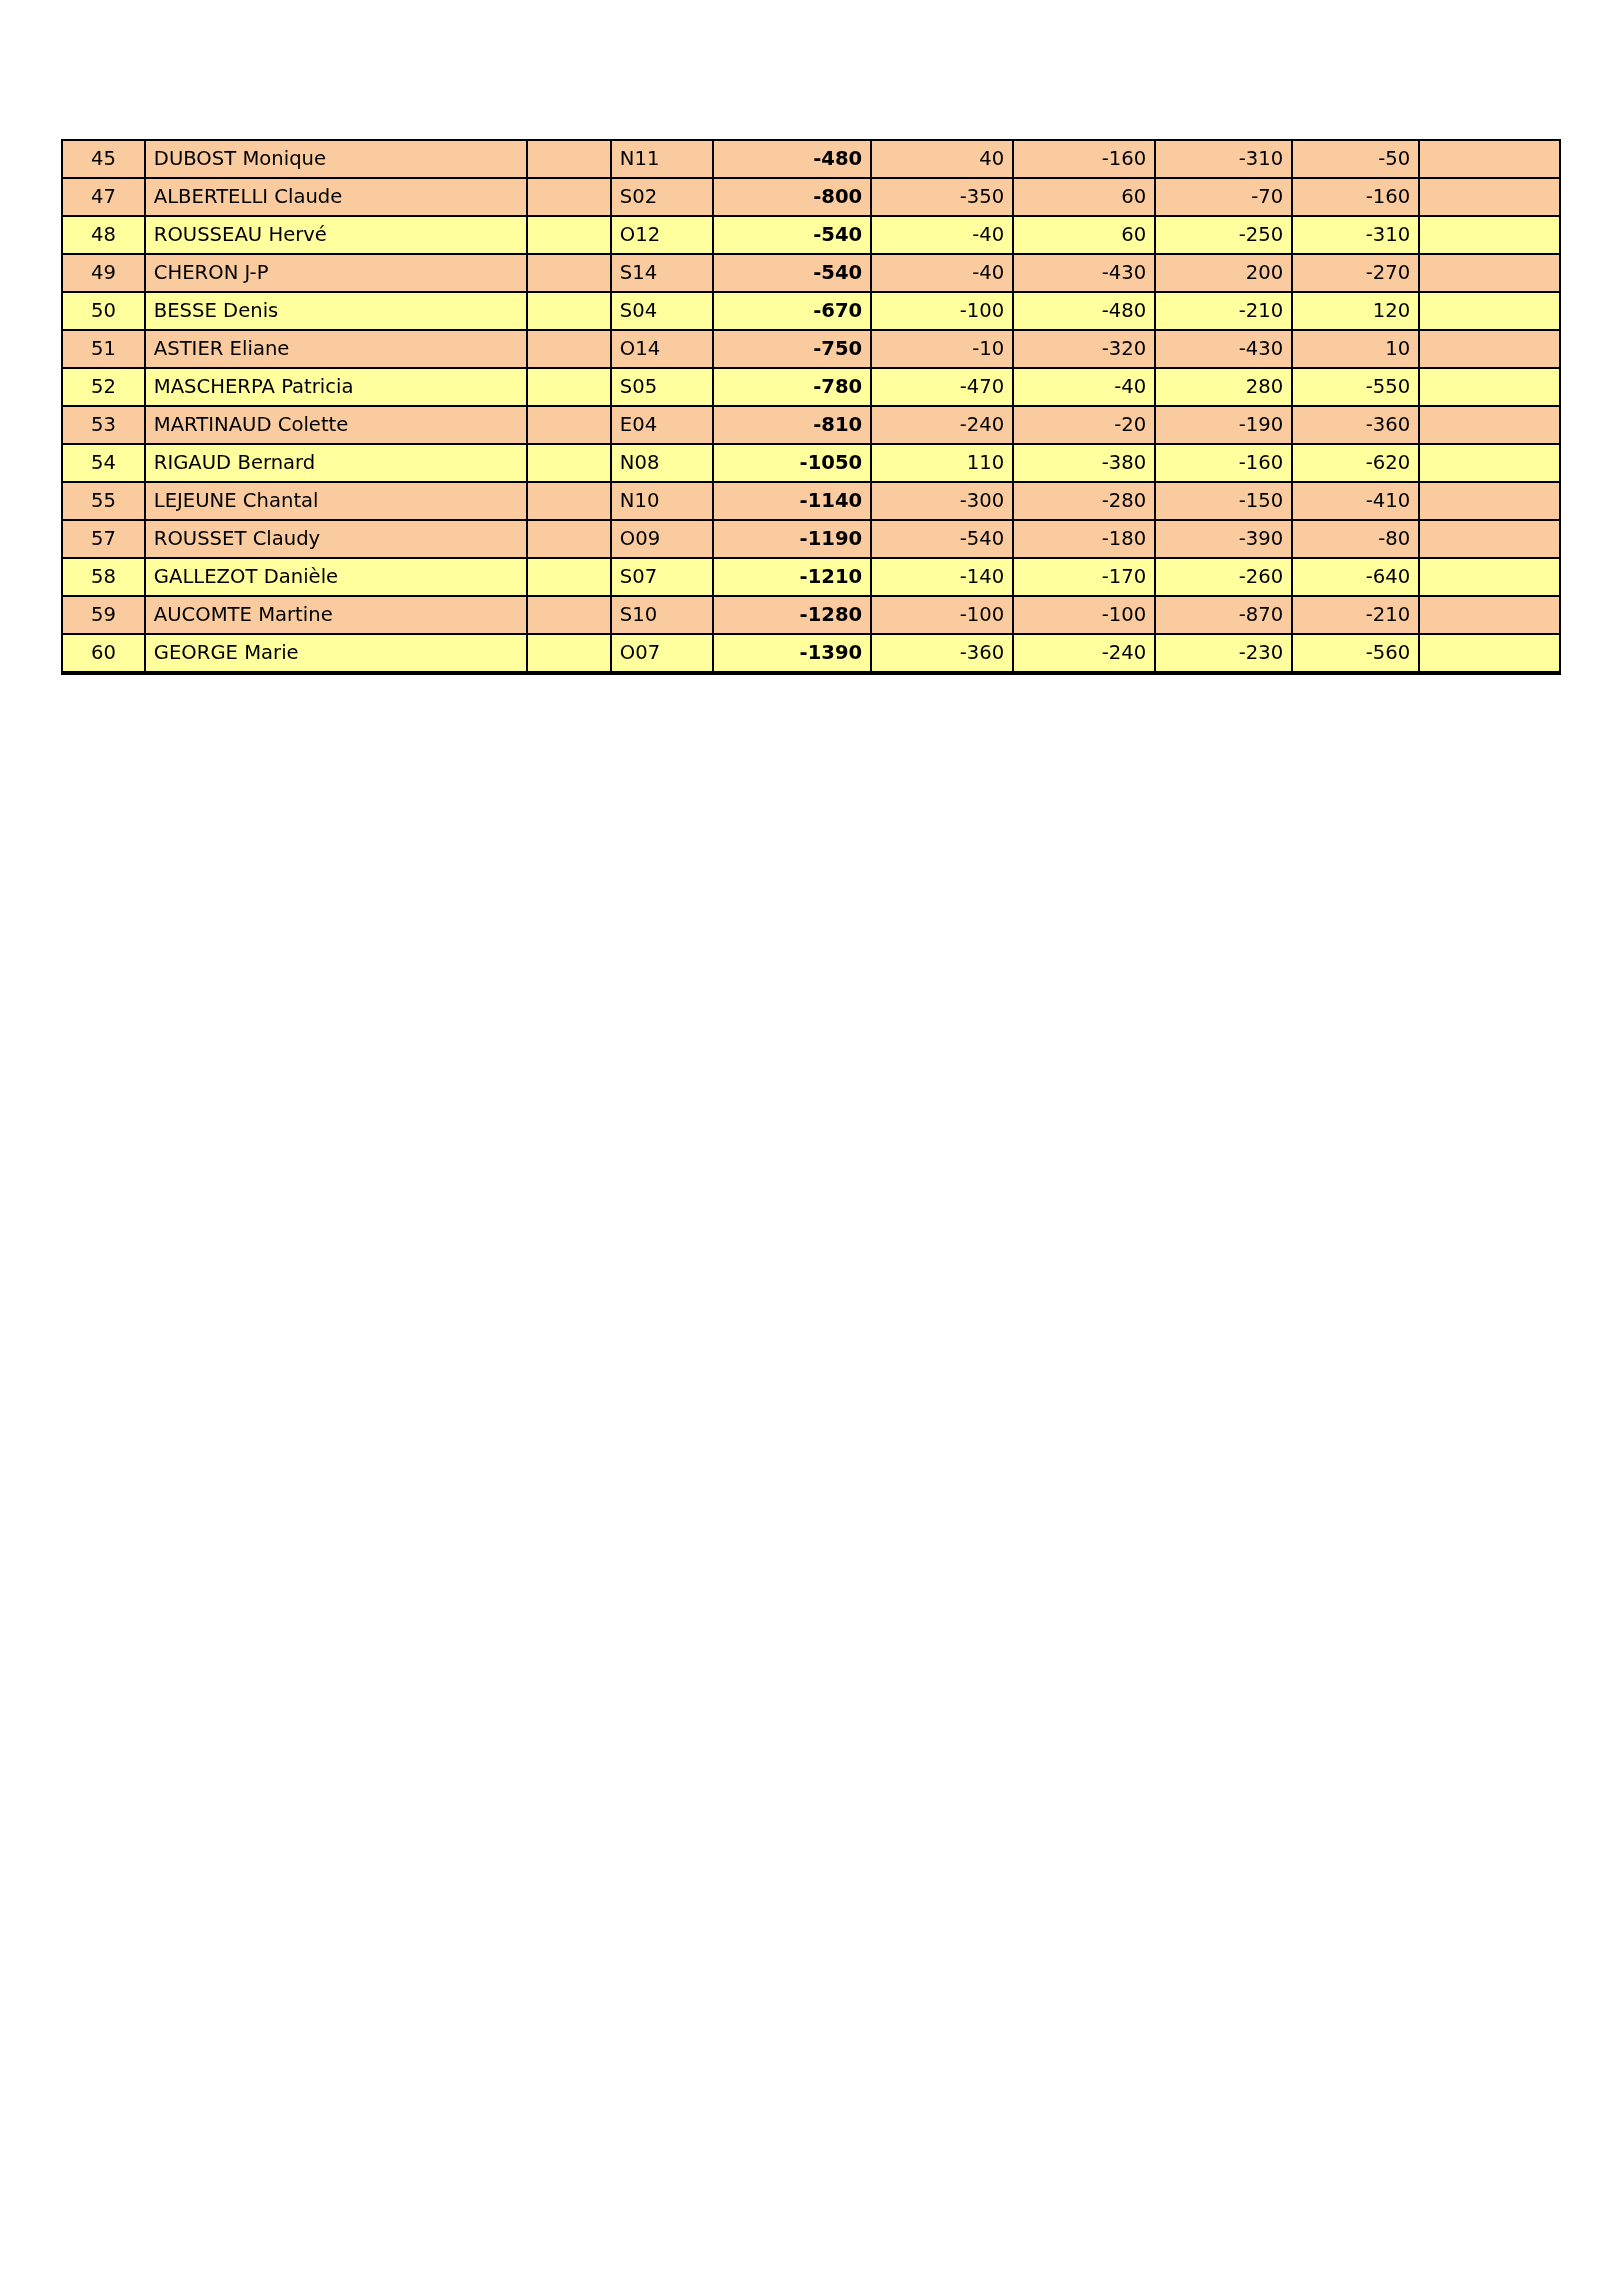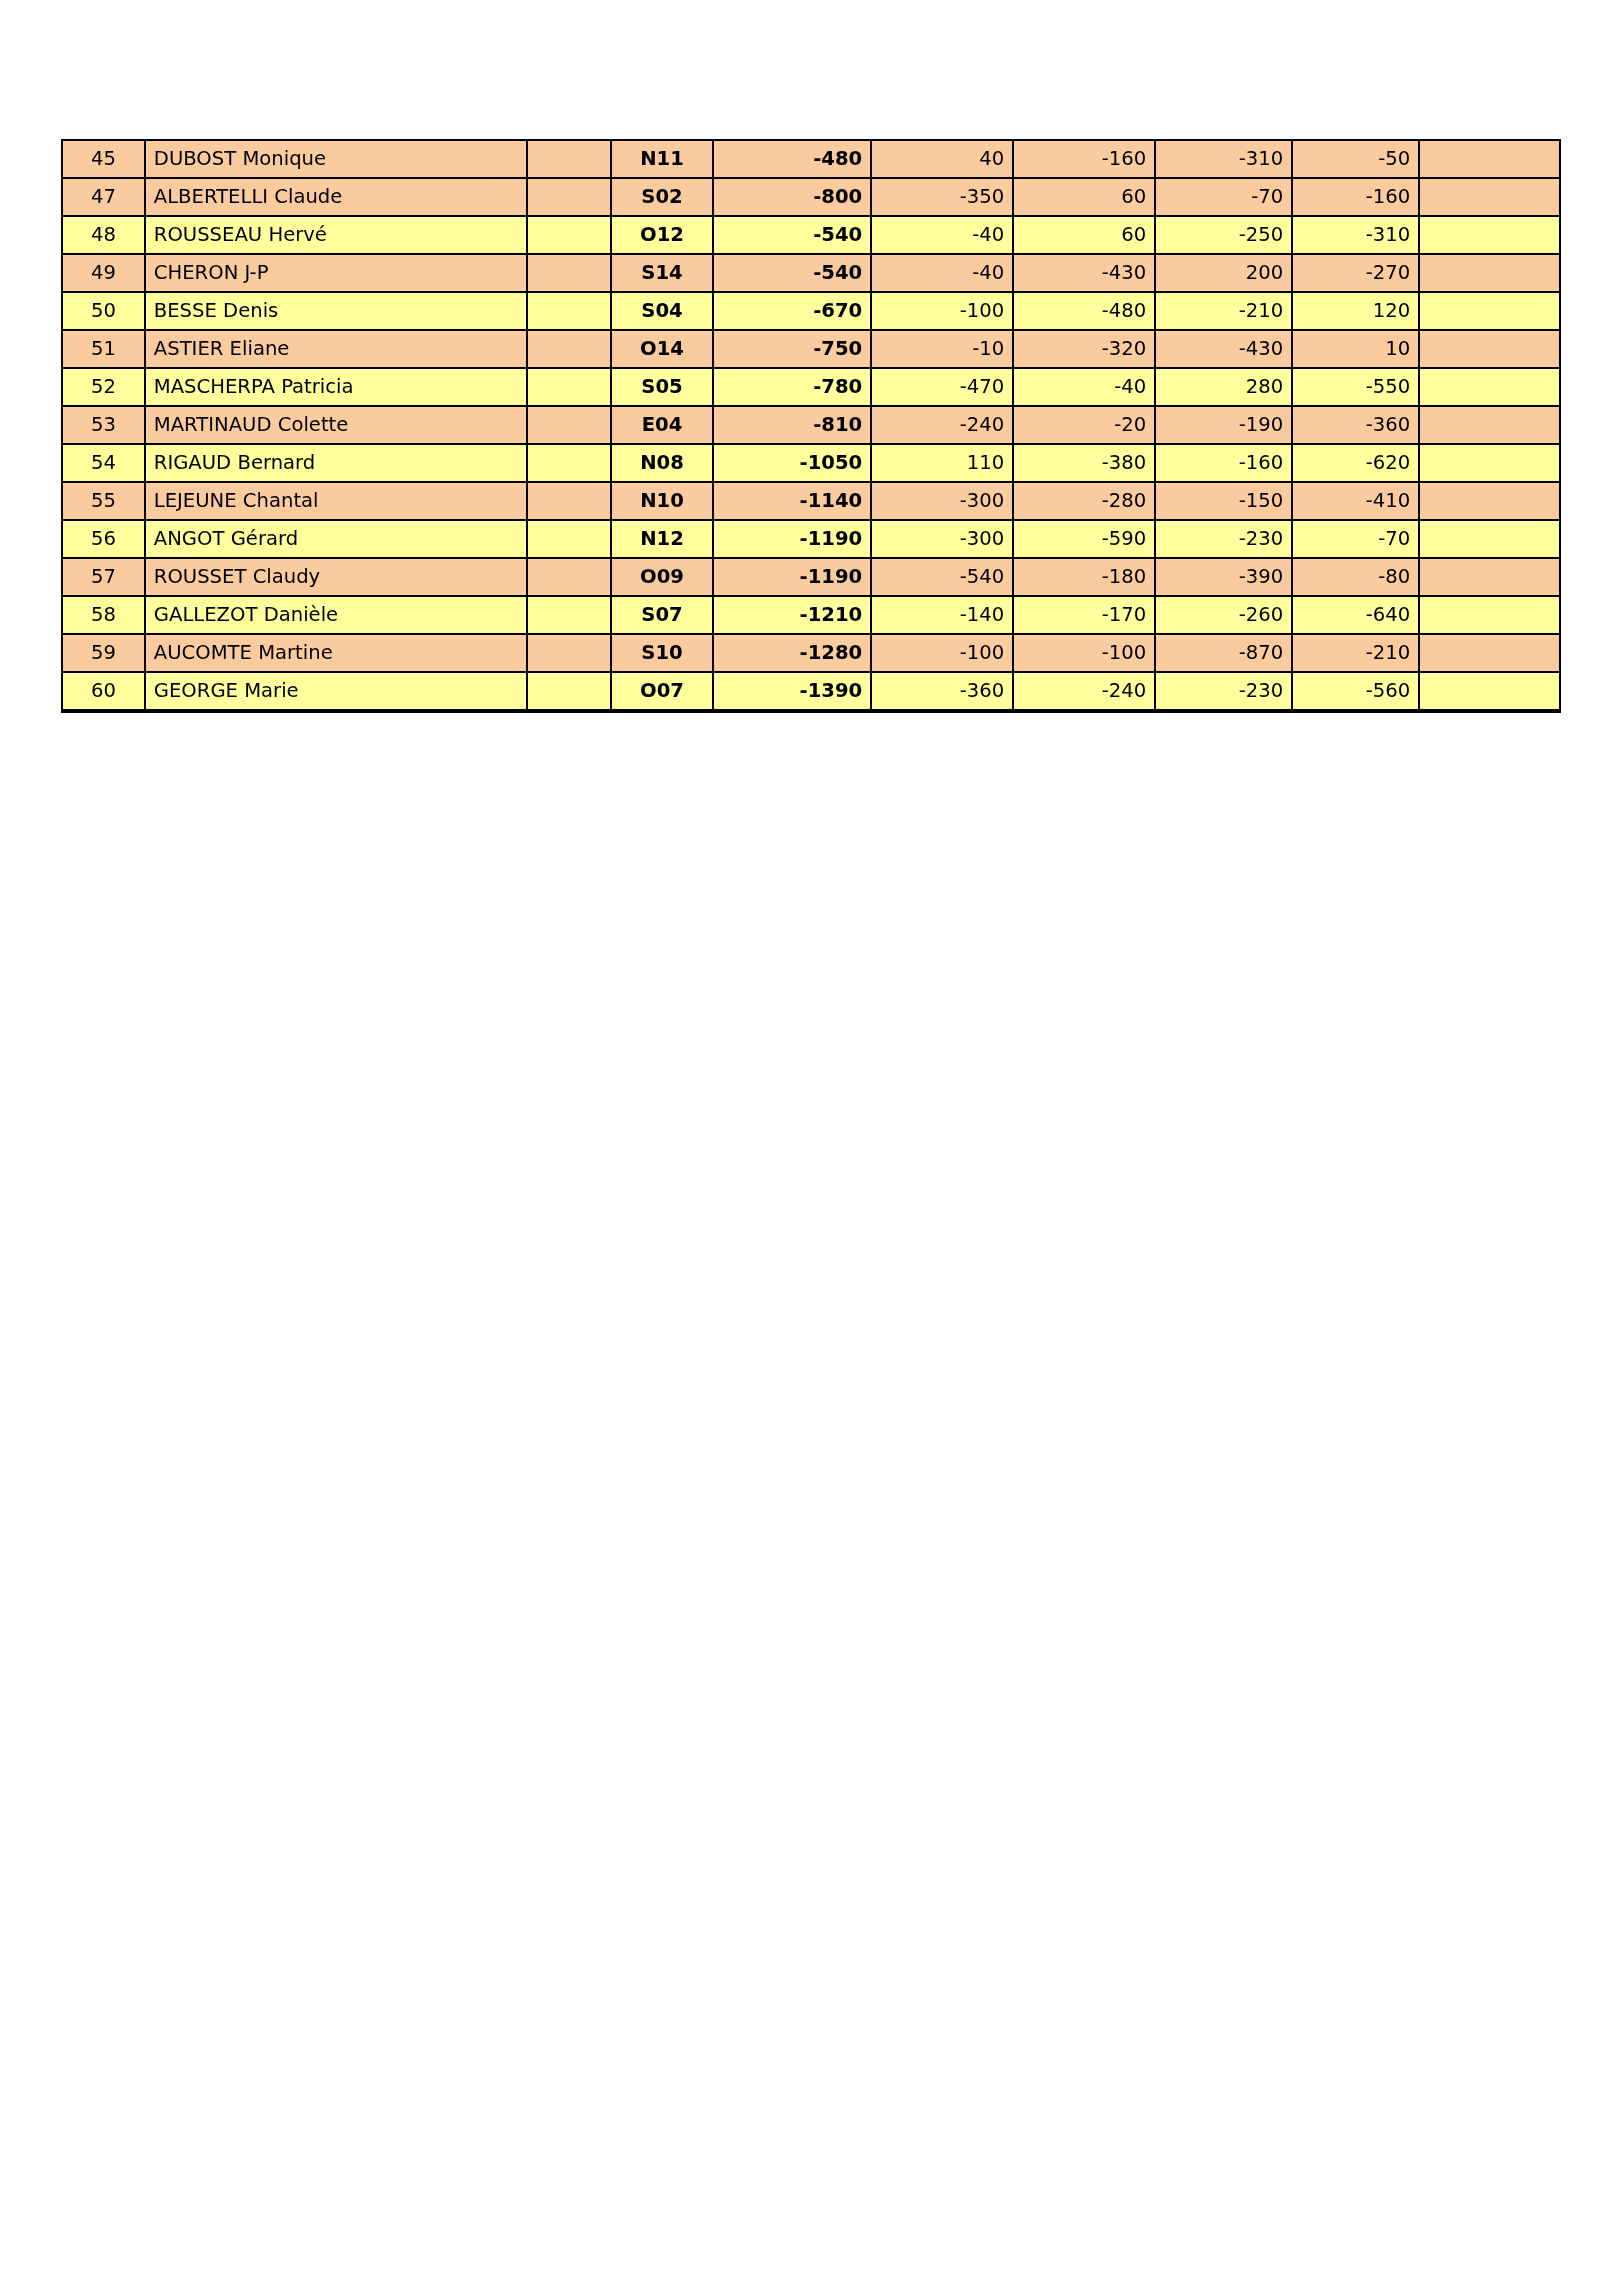--- a/index.html
+++ b/index.html
@@ -38,21 +38,21 @@
     padding:0 7.8px;
     white-space:nowrap;
     overflow:hidden;
     color:#000;
   }
   tr.odd td{background:var(--row-odd);}
   tr.even td{background:var(--row-even);}
   td.rank{text-align:center;padding:0 3.9px;}
   td.name{font-weight:normal;text-align:left;padding-left:5.9px;letter-spacing:0px;}
   td.spacer{padding:0;}
-  td.code{font-weight:bold;text-align:center;padding:0 3.9px;}
+  td.code{font-weight:normal;text-align:left;padding:0 3.9px;}
   td.total{font-weight:bold;text-align:right;padding-right:9.8px;}
   td.score{text-align:right;padding-right:7.8px;}
 </style>
 </head>
 <body>
 
 <div class="page">
   <table class="results">
     <colgroup>
       <col style="width:83px">
@@ -180,32 +180,20 @@
           <td class="name">LEJEUNE Chantal</td>
           <td class="spacer"></td>
           <td class="code">N10</td>
           <td class="total">-1140</td>
           <td class="score">-300</td>
           <td class="score">-280</td>
           <td class="score">-150</td>
           <td class="score">-410</td>
           <td class="spacer"></td>
         </tr>
-        <tr class="even">
-          <td class="rank">56</td>
-          <td class="name">ANGOT Gérard</td>
-          <td class="spacer"></td>
-          <td class="code">N12</td>
-          <td class="total">-1190</td>
-          <td class="score">-300</td>
-          <td class="score">-590</td>
-          <td class="score">-230</td>
-          <td class="score">-70</td>
-          <td class="spacer"></td>
-        </tr>
         <tr class="odd">
           <td class="rank">57</td>
           <td class="name">ROUSSET Claudy</td>
           <td class="spacer"></td>
           <td class="code">O09</td>
           <td class="total">-1190</td>
           <td class="score">-540</td>
           <td class="score">-180</td>
           <td class="score">-390</td>
           <td class="score">-80</td>

